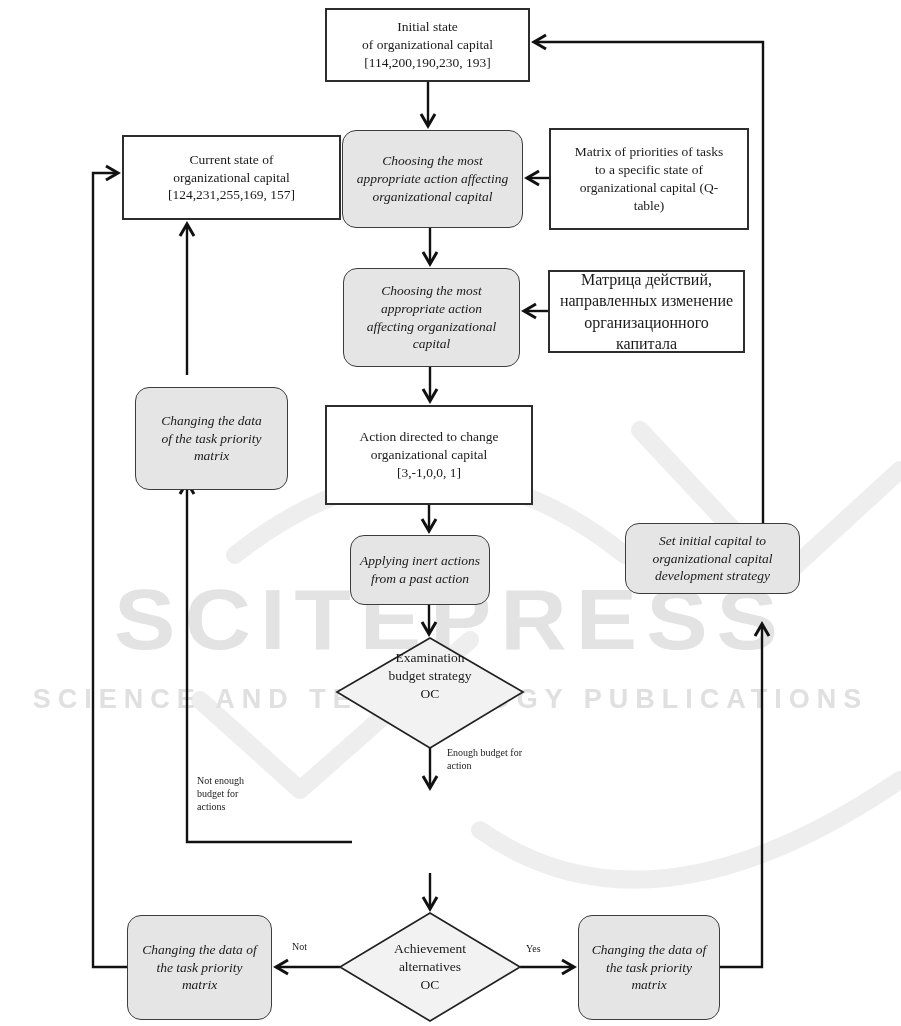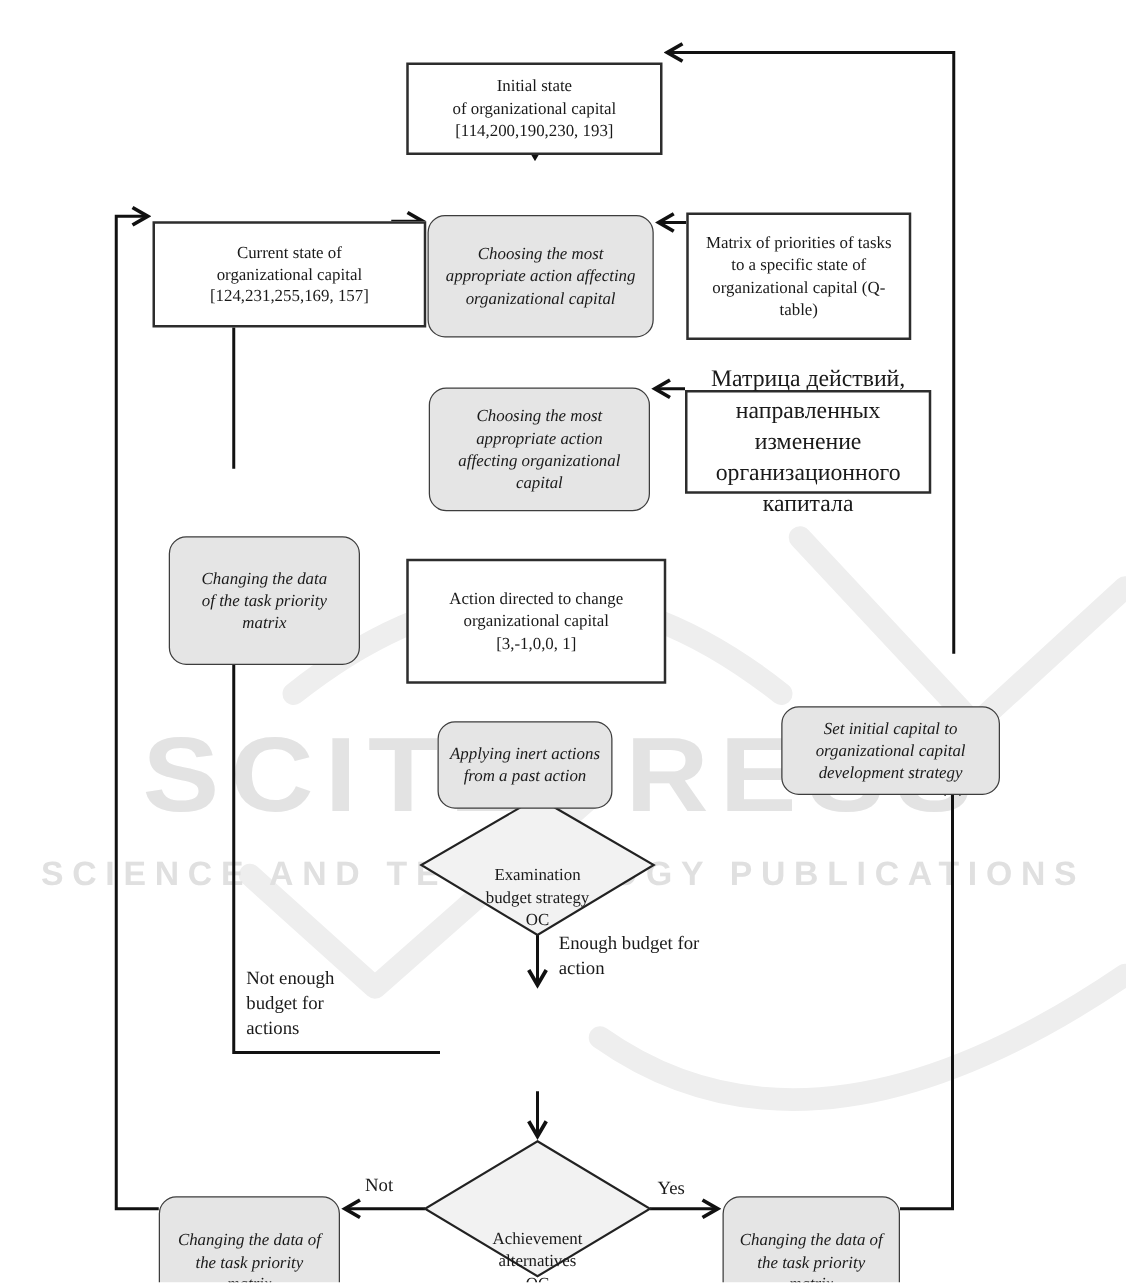--- a/index.html
+++ b/index.html
@@ -45,37 +45,36 @@
     z-index: 2;
     display: flex;
     align-items: center;
     justify-content: center;
     text-align: center;
     white-space: pre-line;
     font-size: 13.5px;
     line-height: 1.32;
     box-sizing: border-box;
     padding: 2px 4px;
-    margin-top: 42px;
   }
   .rect {
     background: #ffffff;
     border: 2.5px solid #2d2d2d;
   }
   .round {
     background: #e5e5e5;
     border: 1.7px solid #3d3d3d;
     border-radius: 14px;
     font-style: italic;
   }
   .plain { background: transparent; border: none; z-index: 2; }
   .edge-label {
     position: absolute;
     z-index: 2;
-    font-size: 15px;
+    font-size: 10px;
     line-height: 1.32;
     white-space: pre-line;
     text-align: left;
   }
 </style>
 </head>
 <body>
 
 <div class="canvas">
 
@@ -128,31 +127,31 @@
 [114,200,190,230, 193]</div>
 
   <div class="node rect" style="left:122px; top:135px; width:219px; height:85px">Current state of
 organizational capital
 [124,231,255,169, 157]</div>
 
   <div class="node round" style="left:342px; top:130px; width:181px; height:98px">Choosing the most
 appropriate action affecting
 organizational capital</div>
 
-  <div class="node rect" style="left:549px; top:128px; width:180px; height:102px">Matrix of priorities of tasks
+  <div class="node rect" style="left:549px; top:128px; width:200px; height:102px">Matrix of priorities of tasks
 to a specific state of
 organizational capital (Q-
 table)</div>
 
   <div class="node round" style="left:343px; top:268px; width:177px; height:99px">Choosing the most
 appropriate action
 affecting organizational
 capital</div>
 
-  <div class="node rect" style="left:548px; top:270px; width:197px; height:83px; font-size:19px">Матрица действий,
+  <div class="node rect" style="left:548px; top:270px; width:197px; height:83px; font-size:16px">Матрица действий,
 направленных изменение
 организационного капитала</div>
 
   <div class="node rect" style="left:325px; top:405px; width:208px; height:100px">Action directed to change
 organizational capital
 [3,-1,0,0, 1]</div>
 
   <div class="node round" style="left:350px; top:535px; width:140px; height:70px">Applying inert actions
 from a past action</div>
 

